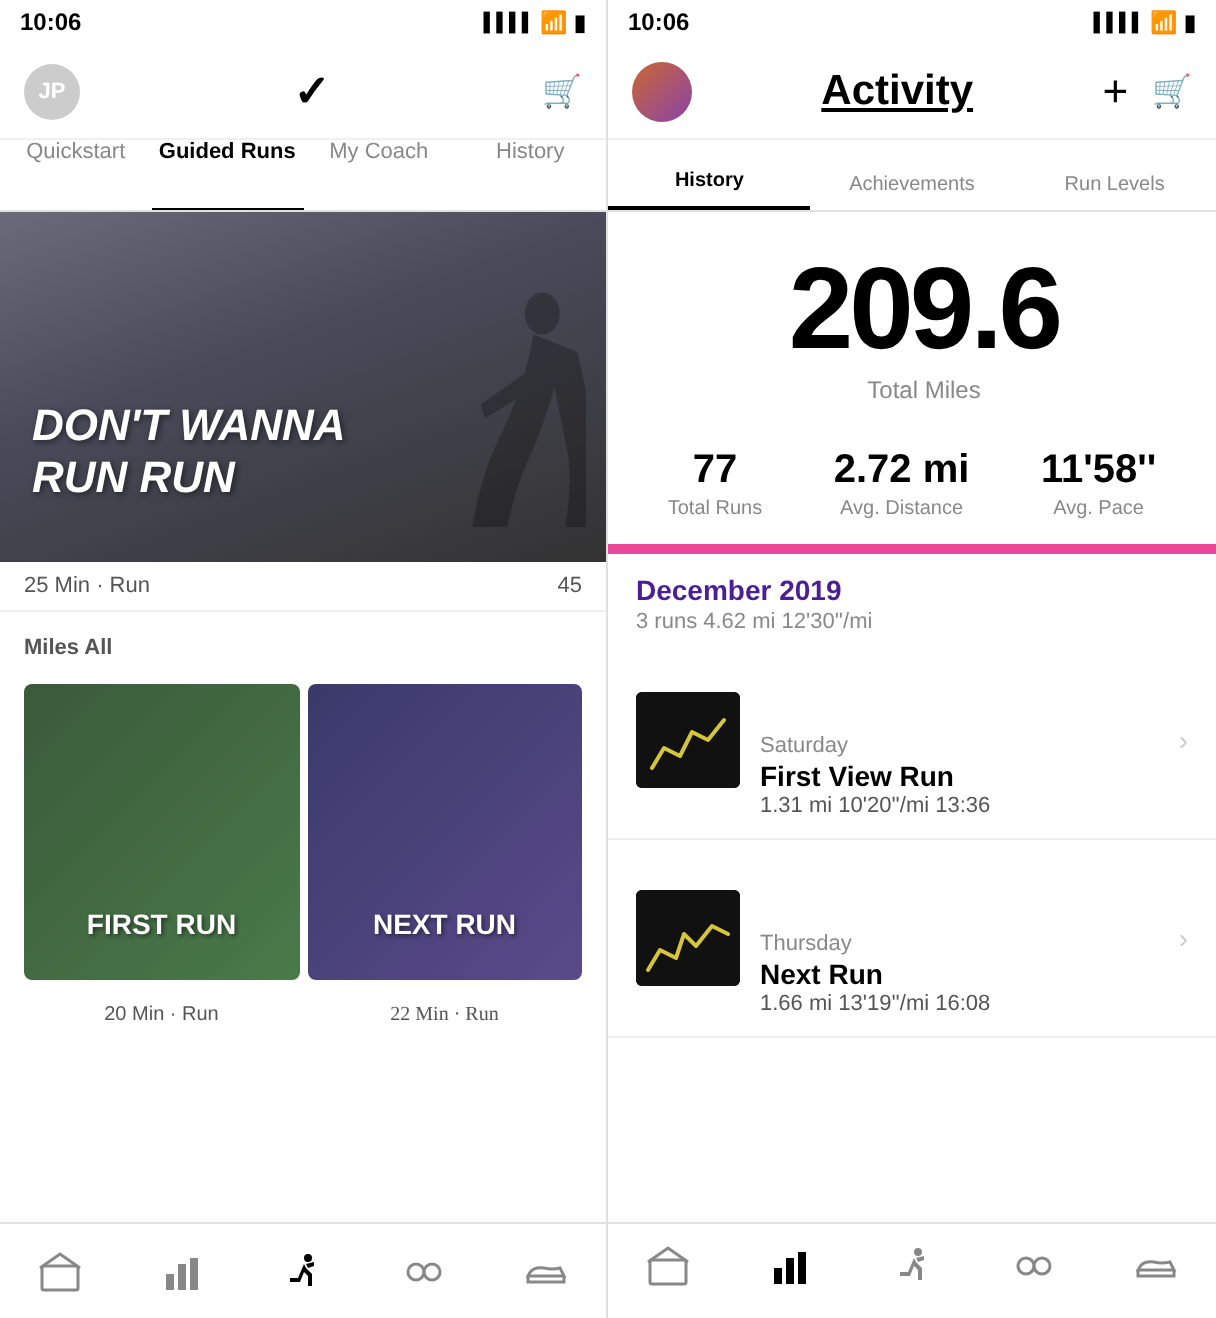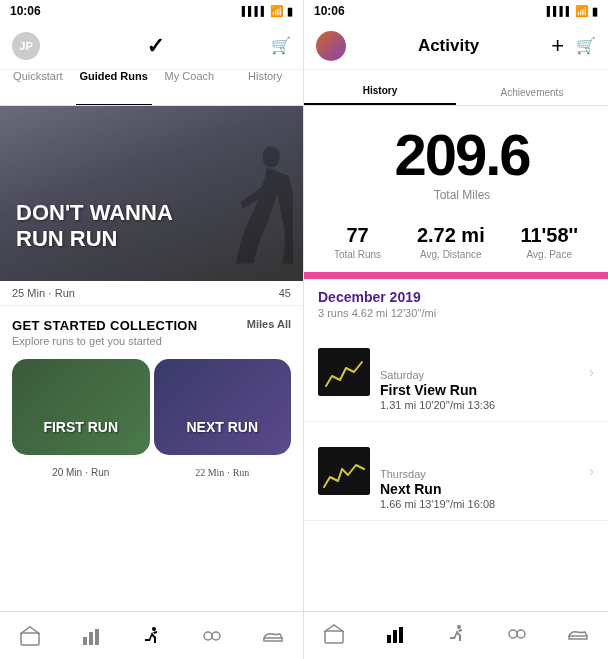--- a/index.html
+++ b/index.html
@@ -91,22 +91,23 @@
     
     .header-right {
       height: 48px;
       display: flex;
       align-items: center;
       justify-content: space-between;
       padding: 0 12px;
       border-bottom: 1px solid #f0f0f0;
     }
     .header-title {
-      font-size: 17px;
+      font-size: 21px;
       font-weight: 700;
+      text-decoration: underline;
     }
     .header-actions {
       display: flex;
       gap: 12px;
       align-items: center;
     }
     .profile-avatar {
       width: 30px;
       height: 30px;
       border-radius: 50%;
@@ -153,20 +154,21 @@
     .hero-text {
       position: absolute;
       bottom: 30px;
       left: 16px;
       color: #fff;
       font-size: 22px;
       font-weight: 900;
       text-transform: uppercase;
       line-height: 1.15;
       text-shadow: 1px 1px 3px rgba(0,0,0,0.5);
+      font-style: italic;
     }
     .hero-meta {
       padding: 6px 12px;
       font-size: 11px;
       color: #555;
       border-bottom: 1px solid #f0f0f0;
       display: flex;
       justify-content: space-between;
     }
 
@@ -198,22 +200,22 @@
 
     
     .run-cards-row {
       display: flex;
       gap: 4px;
       padding: 8px 12px;
       overflow: hidden;
     }
     .run-card {
       flex: 1;
-      height: 96px;
-      border-radius: 15px;
+      height: 148px;
+      border-radius: 4px;
       overflow: hidden;
       position: relative;
     }
     .run-card-bg-green {
       background: linear-gradient(135deg, #3a5a3a 0%, #4a7a4a 100%);
       width: 100%;
       height: 100%;
     }
     .run-card-bg-purple {
       background: linear-gradient(135deg, #3a3a6a 0%, #5a4a8a 100%);
@@ -276,21 +278,21 @@
     }
     .stats-label {
       font-size: 12px;
       color: #888;
       margin-top: 4px;
     }
     .stats-row {
       display: flex;
       justify-content: space-around;
       padding: 12px 12px;
-      border-bottom: 7px solid #ec4899;
+      border-bottom: 5px solid #ec4899;
     }
     .stat-item {
       text-align: center;
     }
     .stat-value {
       font-size: 20px;
       font-weight: 700;
       color: #000;
     }
     .stat-name {
@@ -442,24 +444,20 @@
       <span>DON'T WANNA</span><br>
       <span>RUN RUN</span>
     </div>
   </div>
   <div class="hero-meta">
     <span>25 Min · Run</span>
     <span>45</span>
   </div>
 
   <div class="section-header">
-    <div>
-      <div class="section-title">GET STARTED COLLECTION</div>
-      <div class="section-subtitle">Explore runs to get you started</div>
-    </div>
     <span class="view-all">Miles All</span>
   </div>
 
   <div class="run-cards-row">
     <div class="run-card">
       <div class="run-card-bg-green"></div>
       <div class="run-card-label">FIRST RUN</div>
     </div>
     <div class="run-card">
       <div class="run-card-bg-purple"></div>
@@ -526,20 +524,21 @@
     <span class="header-title">Activity</span>
     <div class="header-actions">
       <span style="font-size:22px;font-weight:300;color:#000;cursor:pointer;">+</span>
       <span style="font-size:16px;">🛒</span>
     </div>
   </div>
 
   <div class="right-nav-tabs">
     <div class="right-nav-tab active">History</div>
     <div class="right-nav-tab">Achievements</div>
+    <div class="right-nav-tab">Run Levels</div>
   </div>
 
   <div class="stats-main">
     <div class="stats-big-number">209.6</div>
     <div class="stats-label">Total Miles</div>
   </div>
   <div class="stats-row">
     <div class="stat-item">
       <div class="stat-value">77</div>
       <div class="stat-name">Total Runs</div>

